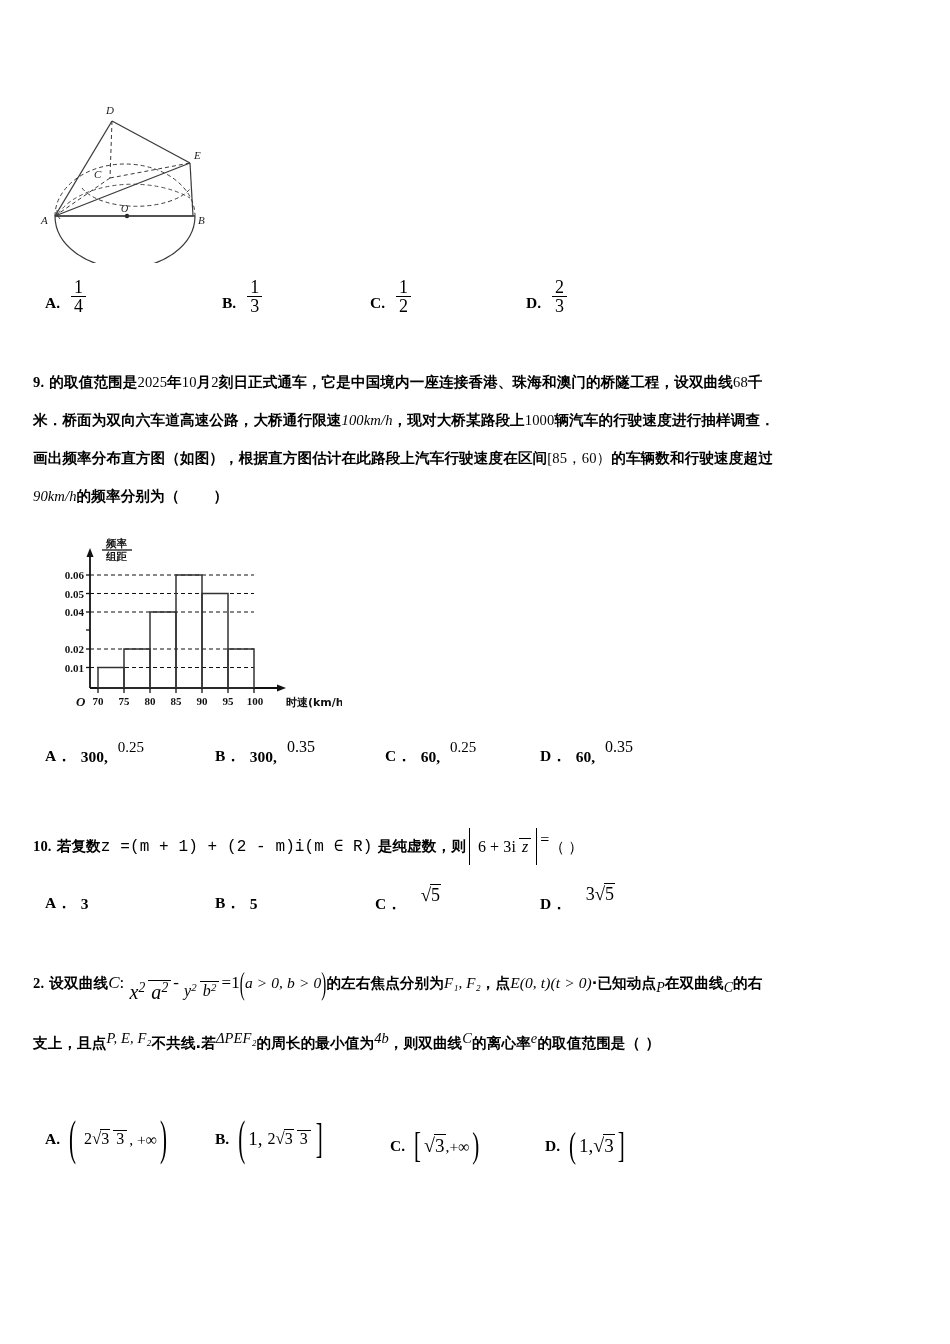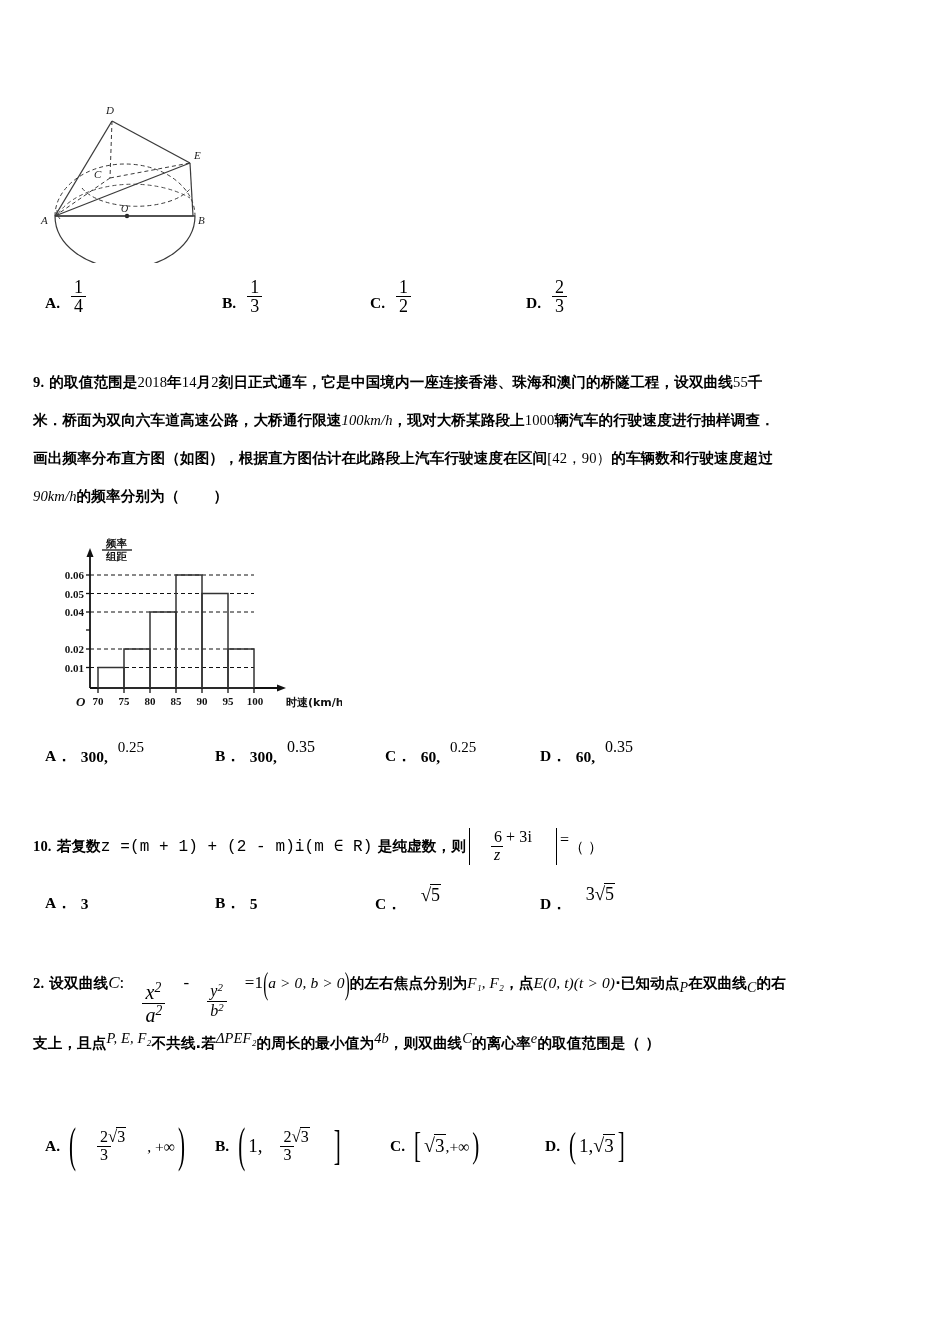--- a/index.html
+++ b/index.html
@@ -30,25 +30,25 @@
     line-height: 1.02;
     margin: 0 2px;
     position: relative;
     top: -0.35em;
   }
   .frac .num { padding: 0 3px; }
   .frac .den { padding: 0 3px; border-top: 1.3px solid #000; }
 
   .frac-inline {
     display: inline-flex;
-    flex-direction: column;
-    align-items: flex-start;
+    flex-direction: row;
+    align-items: flex-end;
     vertical-align: -0.55em;
     line-height: 1.05;
-    margin: 0 18px;
+    margin: 0 2px;
     font-size: 0.95em;
   }
   .frac-inline .num { padding: 0 3px; }
   .frac-inline .den { padding: 0 3px; border-top: 1.2px solid #000; }
 
   .sqrt { display: inline-block; white-space: nowrap; }
   .sqrt > .rad { font-size: 1.05em; }
   .sqrt > .radicand {
     border-top: 1.2px solid #000;
     padding: 0 1px 0 1px;
@@ -240,23 +240,23 @@
       <span class="lbl">D.</span>
       <span class="val frac">
         <span class="num">2</span>
         <span class="den">3</span>
       </span>
     </div>
   </div>
 
   <div class="qtext" style="top:363px;">
     <span class="num-ser">9.</span>
-    <span>的取值范围是</span><span class="mathser">2018</span><span>年</span><span class="mathser">14</span><span>月</span><span class="mathser">2</span><span>刻日正式通车，它是中国境内一座连接香港、珠海和澳门的桥隧工程，设双曲线</span><span class="mathser">55</span><span>千</span><br>
+    <span>的取值范围是</span><span class="mathser">2025</span><span>年</span><span class="mathser">10</span><span>月</span><span class="mathser">2</span><span>刻日正式通车，它是中国境内一座连接香港、珠海和澳门的桥隧工程，设双曲线</span><span class="mathser">68</span><span>千</span><br>
     <span>米．桥面为双向六车道高速公路，大桥通行限速</span><span class="mathser ital">100km/h</span><span>，现对大桥某路段上</span><span class="mathser">1000</span><span>辆汽车的行驶速度进行抽样调查．</span><br>
-    <span>画出频率分布直方图（如图），根据直方图估计在此路段上汽车行驶速度在区间</span><span class="mathser">[42，90）</span><span>的车辆数和行驶速度超过</span><br>
+    <span>画出频率分布直方图（如图），根据直方图估计在此路段上汽车行驶速度在区间</span><span class="mathser">[85，60）</span><span>的车辆数和行驶速度超过</span><br>
     <span class="mathser ital">90km/h</span><span>的频率分别为（</span><span style="display:inline-block;width:34px;"></span><span>）</span>
   </div>
 
   <div id="fig-hist">
     <svg width="300" height="195" viewBox="0 0 300 195">
 
       <line x1="48" y1="18" x2="48" y2="152" stroke="#111" stroke-width="1.8"></line>
       <line x1="48" y1="152" x2="238" y2="152" stroke="#111" stroke-width="1.8"></line>
 
       <polygon points="48,12 44.5,21 51.5,21" fill="#111"></polygon>

